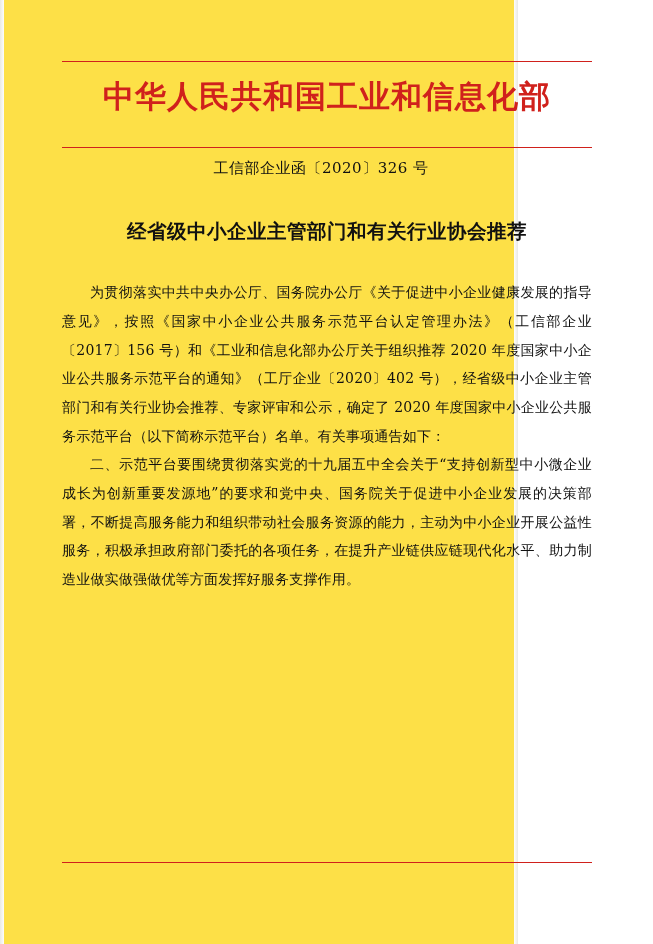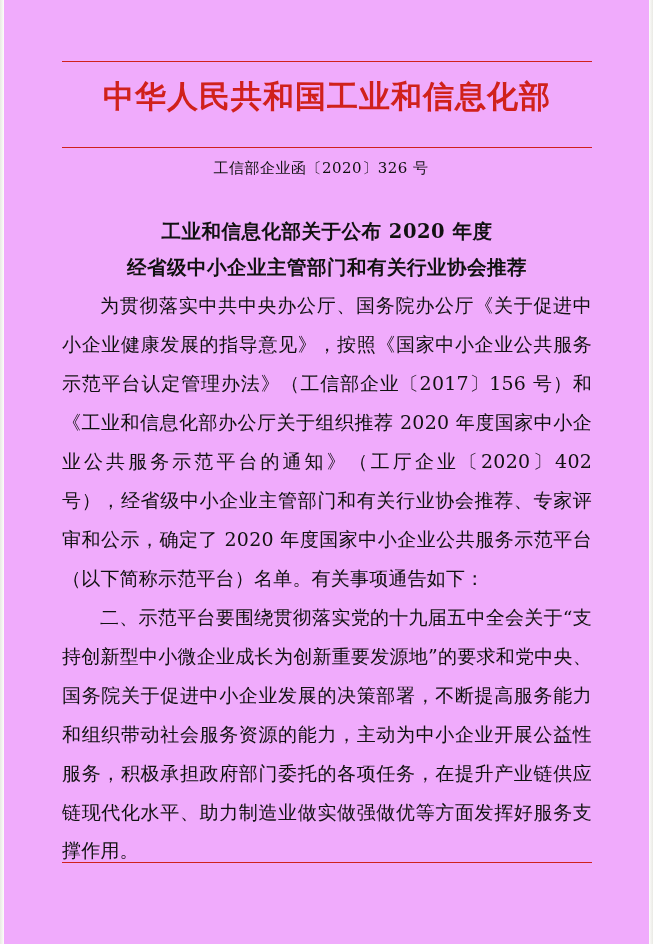--- a/index.html
+++ b/index.html
@@ -9,23 +9,23 @@
   }
   body {
     width: 653px;
     height: 944px;
     font-family: "DejaVu Serif", "Liberation Serif", serif;
     color: #1a1a1a;
     overflow: hidden;
   }
   .page {
     position: relative;
-    width: 653px;
+    width: 518px;
     height: 944px;
-    background: #f0abfc;
+    background: #fde047;
     box-sizing: border-box;
   }
   .doc-body {
     position: absolute;
     left: 62px;
     top: 0;
     width: 530px;
     height: 944px;
   }
   .masthead {
@@ -53,21 +53,22 @@
     font-weight: bold;
     font-size: 19.5px;
     line-height: 1.85;
     letter-spacing: 0.5px;
     color: #111;
   }
   .title-line {
     display: block;
   }
   .content {
-    font-size: 19px;
+    margin-top: 28px;
+    font-size: 14px;
     line-height: 2.05;
     text-align: justify;
     letter-spacing: 0.2px;
     color: #111;
   }
   .para {
     margin: 0 0 0 0;
     text-indent: 2em;
   }
   .red-rule {
@@ -110,21 +111,20 @@
   <div class="red-rule rule-mid"></div>
   <div class="red-rule rule-bottom"></div>
 
   <div class="doc-body">
 
     <div class="masthead">中华人民共和国工业和信息化部</div>
 
     <div class="doc-number">工信部企业函〔2020〕326 号</div>
 
     <div class="title-block">
-      <span class="title-line">工业和信息化部关于公布 2020 年度</span>
       <span class="title-line">经省级中小企业主管部门和有关行业协会推荐</span>
     </div>
 
     <div class="content">
       <p class="para">为贯彻落实中共中央办公厅、国务院办公厅《关于促进中小企业健康发展的指导意见》，按照《国家中小企业公共服务示范平台认定管理办法》（工信部企业〔2017〕156 号）和《工业和信息化部办公厅关于组织推荐 2020 年度国家中小企业公共服务示范平台的通知》（工厅企业〔2020〕402 号），经省级中小企业主管部门和有关行业协会推荐、专家评审和公示，确定了 2020 年度国家中小企业公共服务示范平台（以下简称示范平台）名单。有关事项通告如下：</p>
       <p class="para">二、示范平台要围绕贯彻落实党的十九届五中全会关于“支持创新型中小微企业成长为创新重要发源地”的要求和党中央、国务院关于促进中小企业发展的决策部署，不断提高服务能力和组织带动社会服务资源的能力，主动为中小企业开展公益性服务，积极承担政府部门委托的各项任务，在提升产业链供应链现代化水平、助力制造业做实做强做优等方面发挥好服务支撑作用。</p>
     </div>
 
   </div>
 

